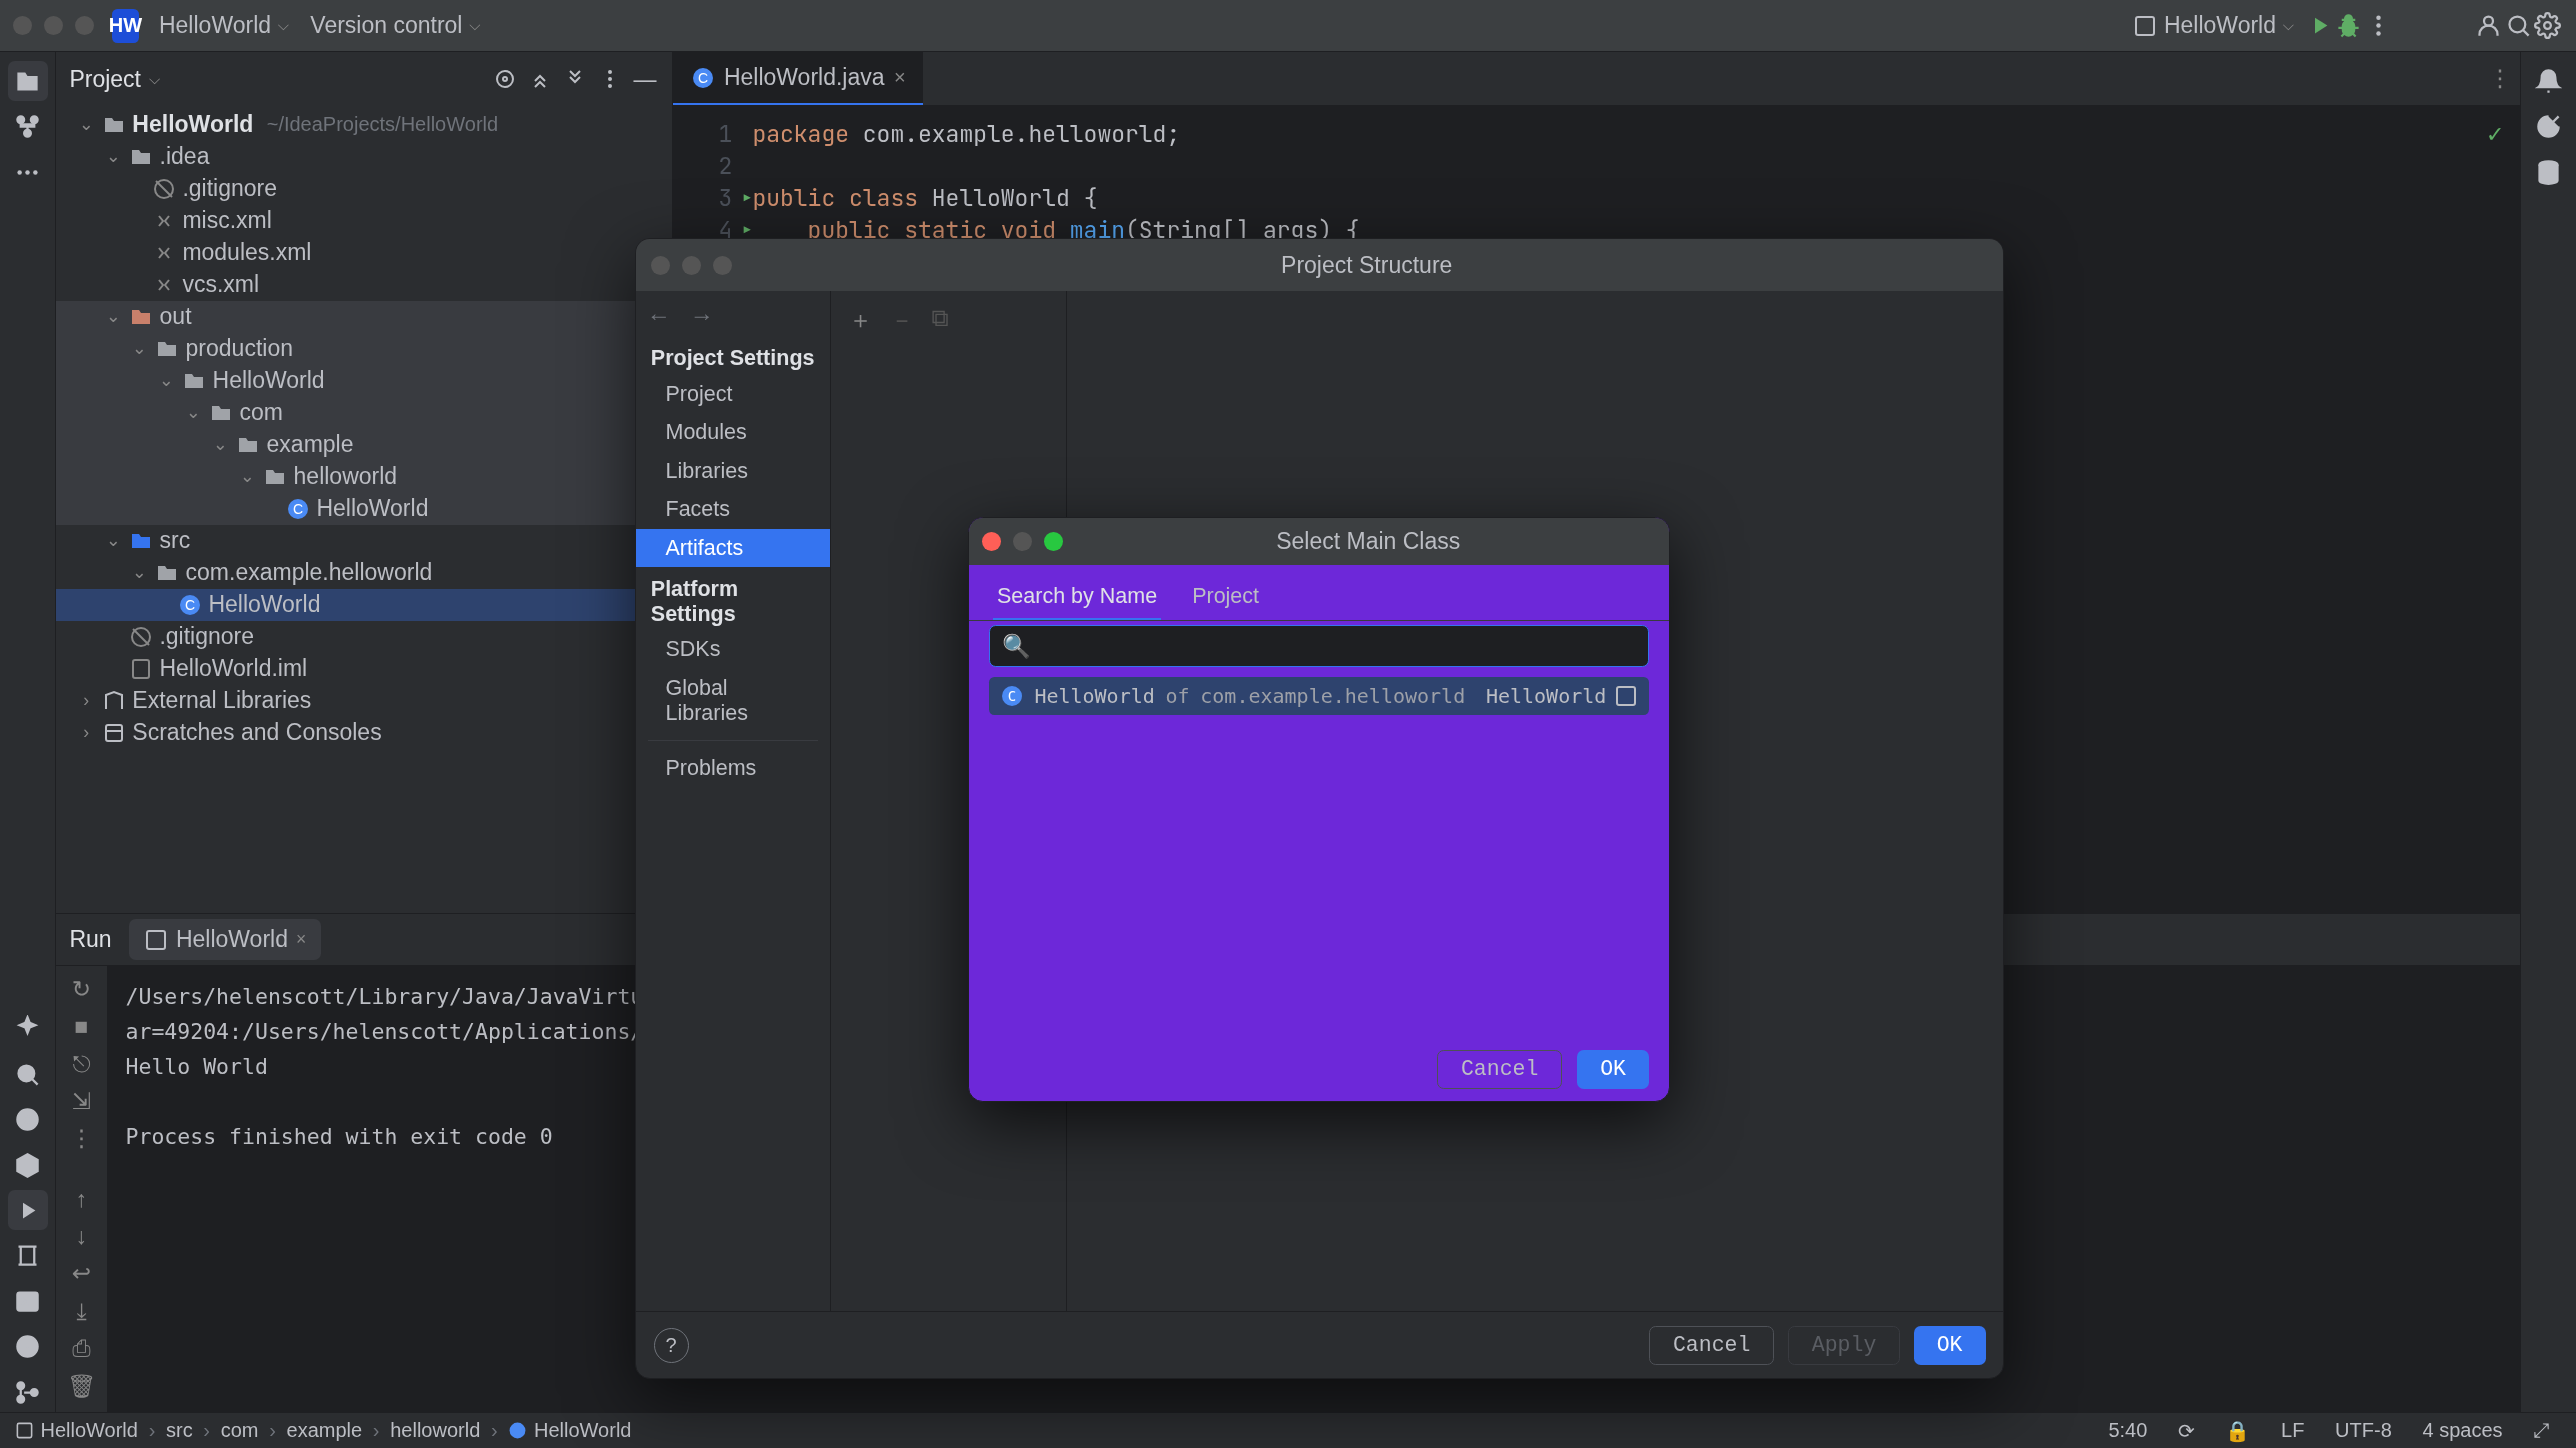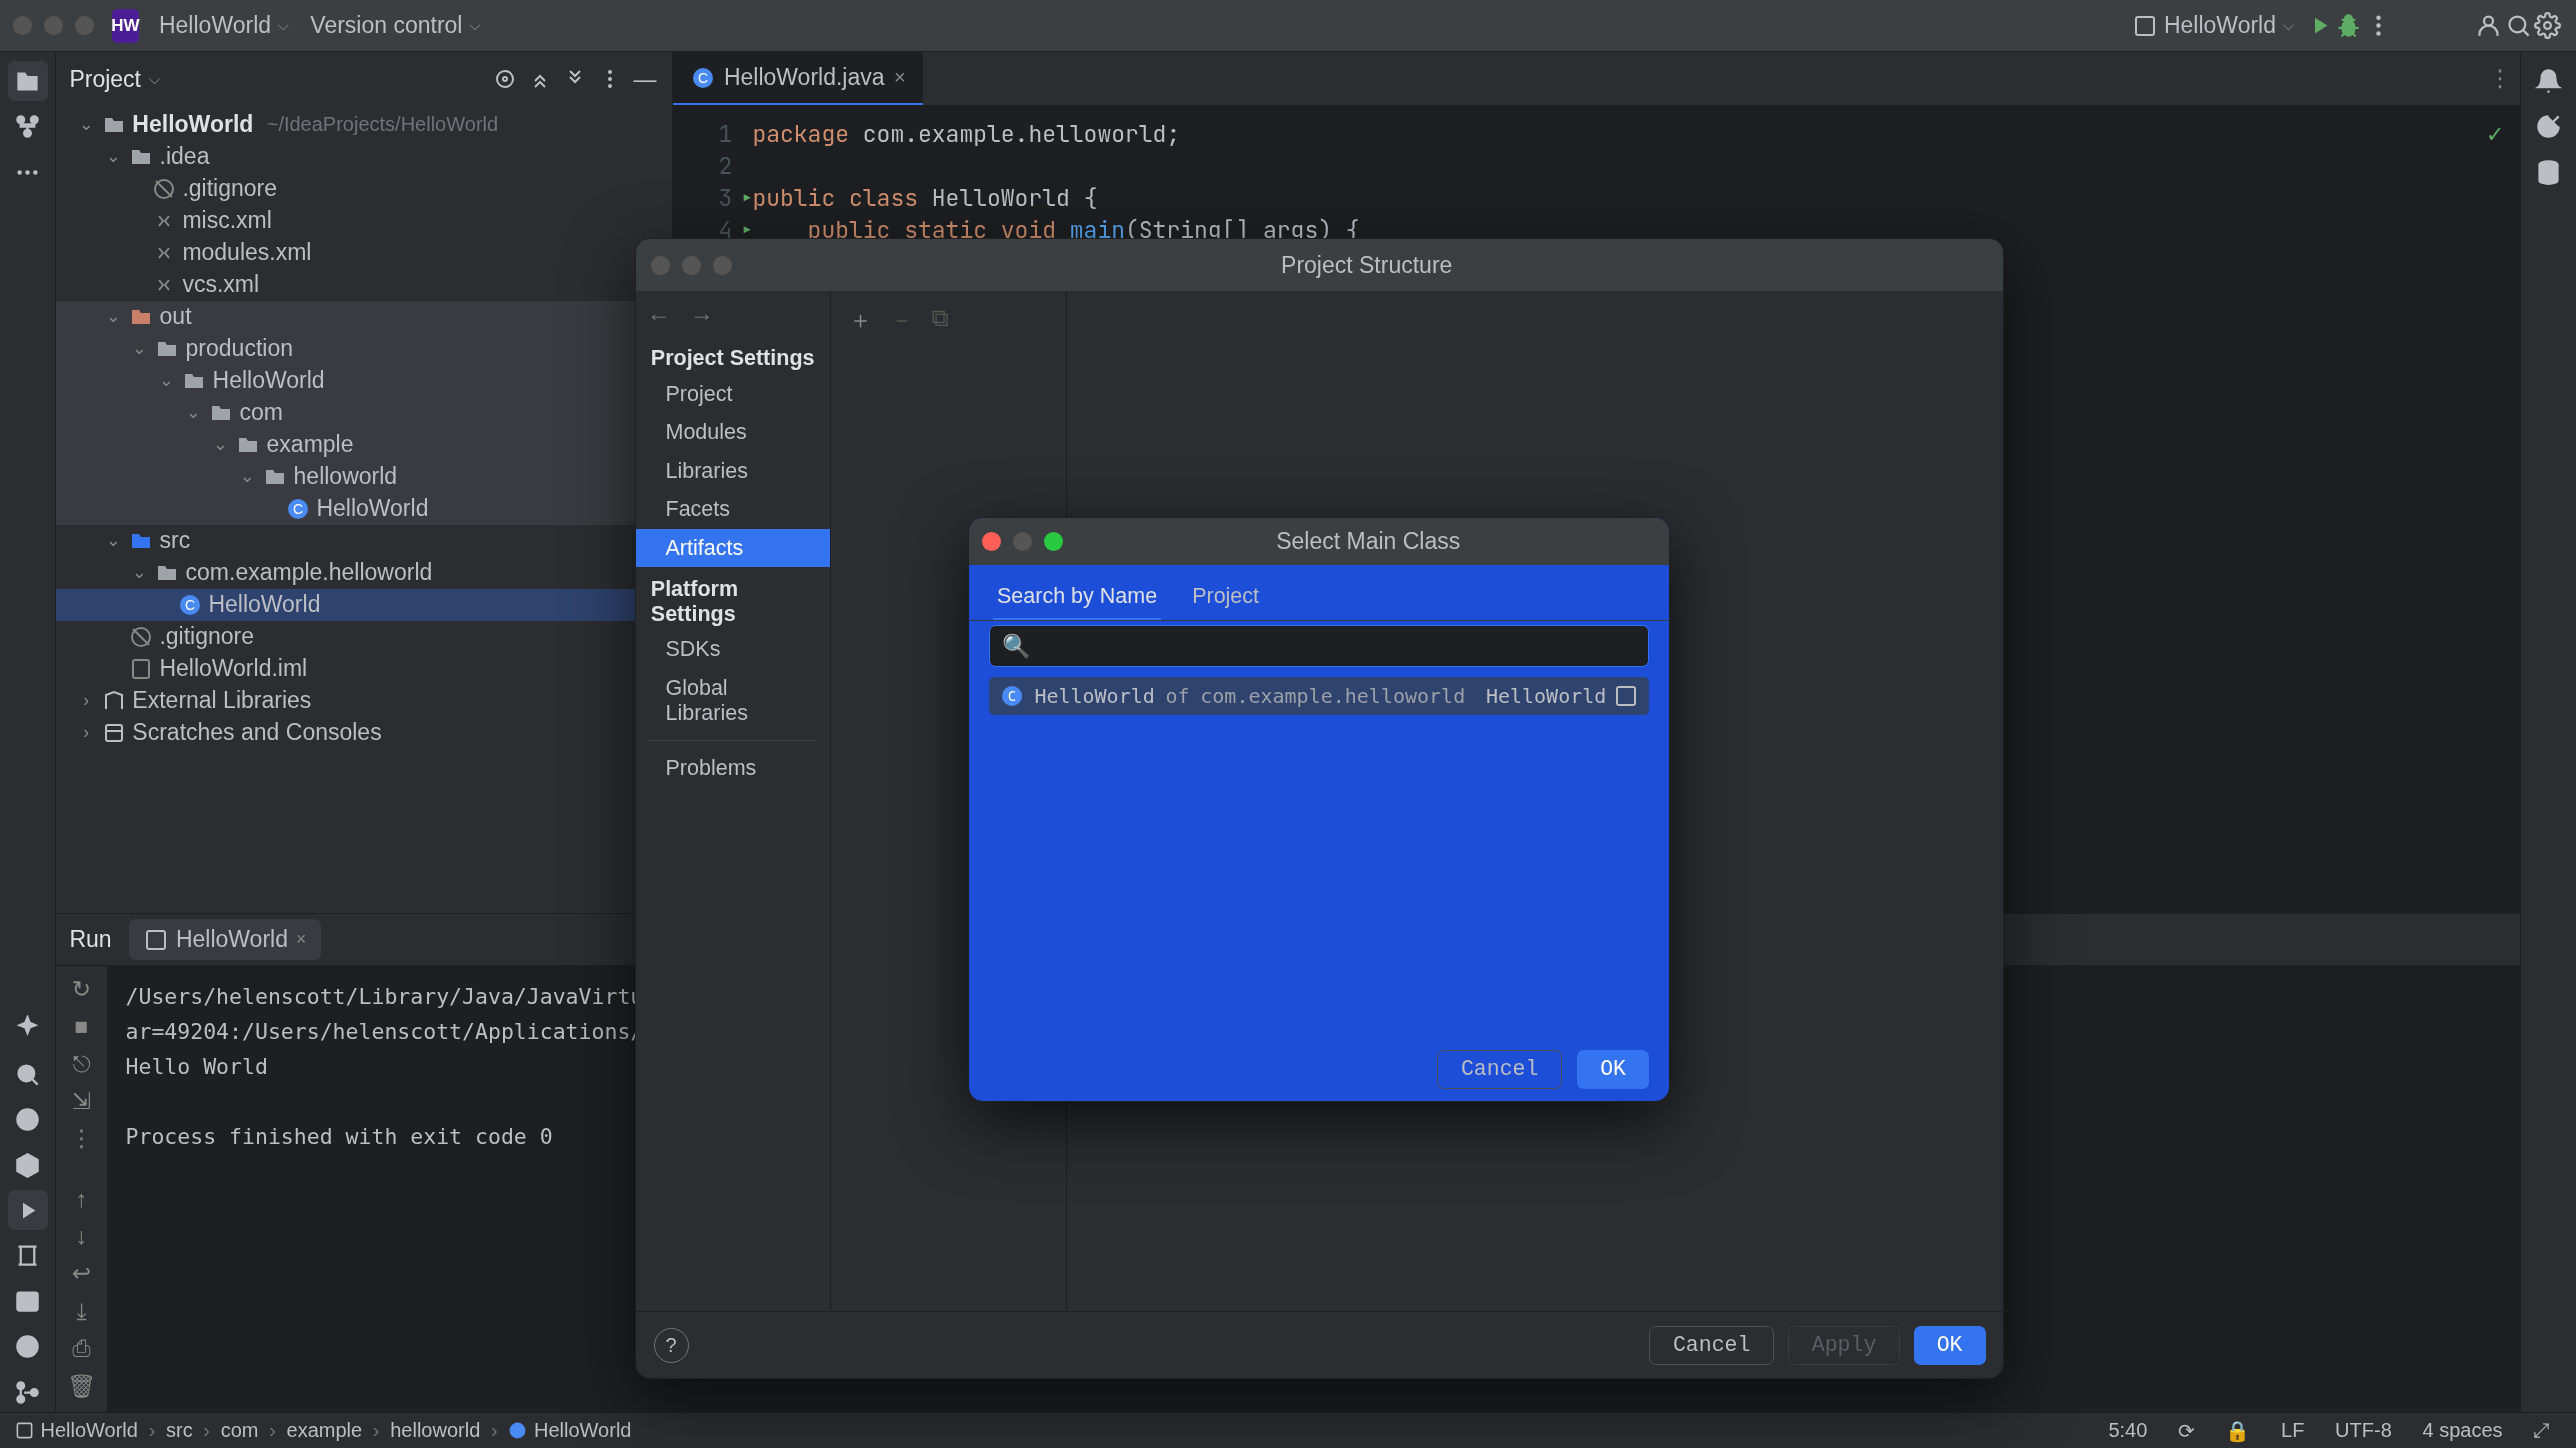--- a/index.html
+++ b/index.html
@@ -1,20 +1,20 @@
 <!DOCTYPE html>
 <html><head>
 <meta charset="utf-8">
 <style>
 * { box-sizing: border-box; margin: 0; padding: 0; }
 html, body { width: 2576px; height: 1448px; background: #2b2d30; color: #bcbec4; font-family: -apple-system, "Segoe UI", sans-serif; font-size: 23px; overflow: hidden; }
 .titlebar { height: 52px; background: #3c3f41; display: flex; align-items: center; padding: 0 13.4px; border-bottom: 0.7px solid #1e1f22; }
 .traffic { display: flex; gap: 12px; margin-right: 17.5px; }
 .dot { width: 19px; height: 19px; border-radius: 50%; background: #555; }
-.hw-badge { width: 27px; height: 34px; background: #4c1d95; color: #fff; font-size: 17px; font-weight: 600; display: flex; align-items: center; justify-content: center; border-radius: 5.4px; margin-right: 9.4px; }
+.hw-badge { width: 27px; height: 34px; background: #1d4ed8; color: #fff; font-size: 20px; font-weight: 600; display: flex; align-items: center; justify-content: center; border-radius: 5.4px; margin-right: 9.4px; }
 .tb-item { display: flex; align-items: center; gap: 6.7px; padding: 5.4px 10.7px; border-radius: 5.4px; cursor: pointer; color: #bcbec4; }
 .chev { font-size: 14.8px; color: #888; }
 .tb-spacer { flex: 1; }
 .tb-icon { width: 29.5px; height: 29.5px; display: flex; align-items: center; justify-content: center; border-radius: 5.4px; cursor: pointer; }
 .tb-icon svg { width: 27px; height: 27px; }
 .run-icon svg path { fill: #5fad65; }
 .bug-icon svg path { fill: #5fad65; }
 .main { display: flex; height: calc(1448px - 52px - 36px); }
 .left-rail { width: 56px; background: #2b2d30; border-right: 0.7px solid #1e1f22; display: flex; flex-direction: column; align-items: center; padding-top: 9.4px; gap: 5.4px; }
 .rail-btn { width: 40px; height: 40px; display: flex; align-items: center; justify-content: center; border-radius: 6.7px; cursor: pointer; }
@@ -85,21 +85,21 @@
 .ps-list { width: 236px; border-right: 0.7px solid #1e1f22; padding: 9.4px 12px; }
 .ps-list-toolbar { display: flex; gap: 17.5px; color: #888; font-size: 24px; padding: 4px 5.4px 12px; }
 .ps-empty { flex: 1; display: flex; align-items: flex-start; justify-content: center; padding-top: 362px; color: #6f737a; font-size: 23px; }
 .ps-footer { height: 67px; border-top: 0.7px solid #1e1f22; display: flex; align-items: center; padding: 0 17.5px; gap: 13.4px; }
 .ps-footer .help { width: 35px; height: 35px; border: 1.3px solid #6f737a; border-radius: 50%; display: flex; align-items: center; justify-content: center; color: #bcbec4; font-size: 20px; }
 .btn { height: 39px; padding: 0 23px; border-radius: 6.7px; display: flex; align-items: center; justify-content: center; font-size: 21.5px; cursor: pointer; font-family: Liberation Mono, monospace; }
 .btn.secondary { border: 1.3px solid #4e5157; color: #bcbec4; background: transparent; }
 .btn.primary { background: #3574f0; color: #fff; }
 .btn.disabled { border: 1.3px solid #393b40; color: #5a5d63; background: transparent; }
 
-.smc-dialog { position: absolute; left: 968px; top: 517px; width: 702px; height: 585px; background: #1d4ed8; border: 0.7px solid #1e1f22; border-radius: 14.8px; box-shadow: 0 20px 67px rgba(0,0,0,.7); display: flex; flex-direction: column; overflow: hidden; }
+.smc-dialog { position: absolute; left: 968px; top: 517px; width: 702px; height: 585px; background: #6d28d9; border: 0.7px solid #1e1f22; border-radius: 14.8px; box-shadow: 0 20px 67px rgba(0,0,0,.7); display: flex; flex-direction: column; overflow: hidden; }
 .smc-titlebar { height: 47px; display: flex; align-items: center; padding: 0 13.4px; background: #3c3f41; }
 .smc-traffic .dot.r { background: #ff5f57; }
 .smc-traffic .dot.y { background: #555; }
 .smc-traffic .dot.g { background: #28c840; }
 .smc-title { flex: 1; text-align: center; color: #bcbec4; font-size: 23px; }
 .smc-tabs { display: flex; gap: 27px; padding: 9.4px 24px 0; border-bottom: 0.7px solid #393b40; }
 .smc-tab { padding: 9.4px 4px; font-size: 21.5px; color: #bcbec4; cursor: pointer; text-align: right; }
 .smc-tab.sel { border-bottom: 2.7px solid #3574f0; color: #dfe1e5; }
 .smc-opts { padding: 9.4px 24px 6.7px; display: flex; justify-content: flex-end; align-items: center; gap: 9.4px; font-size: 20px; color: #bcbec4; }
 .smc-check { width: 21.5px; height: 21.5px; border: 1.3px solid #6f737a; border-radius: 4px; }

